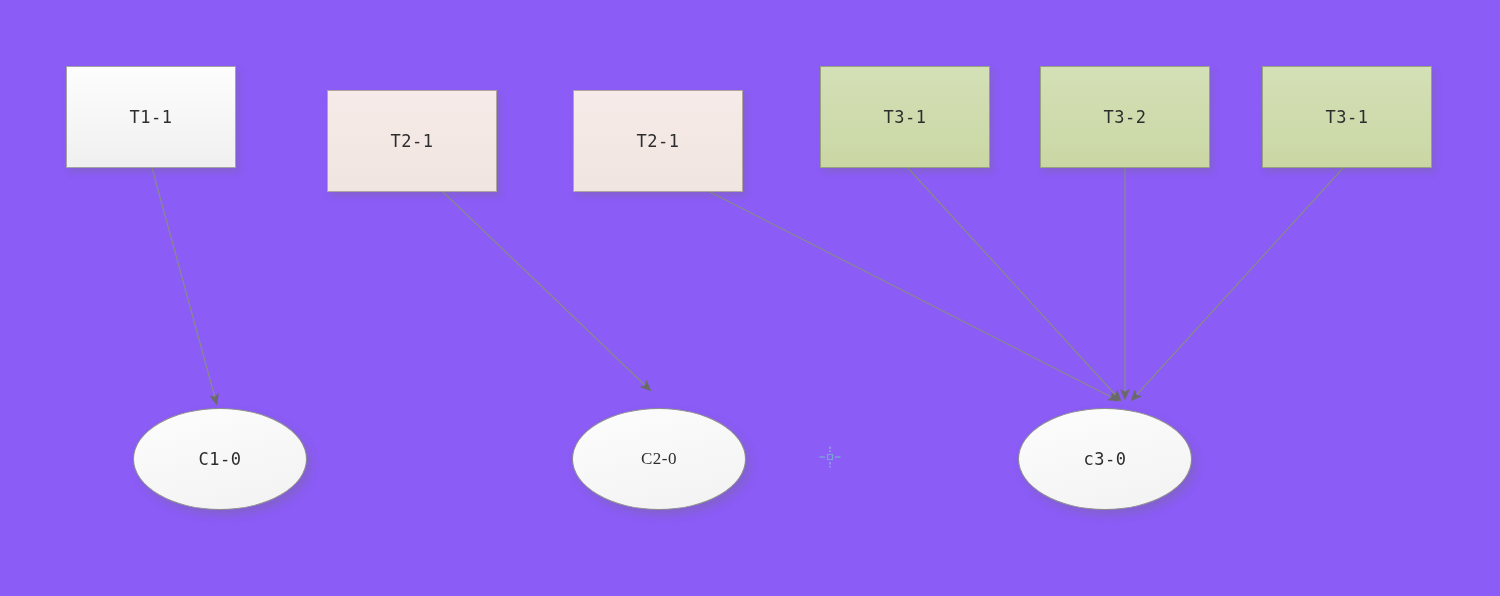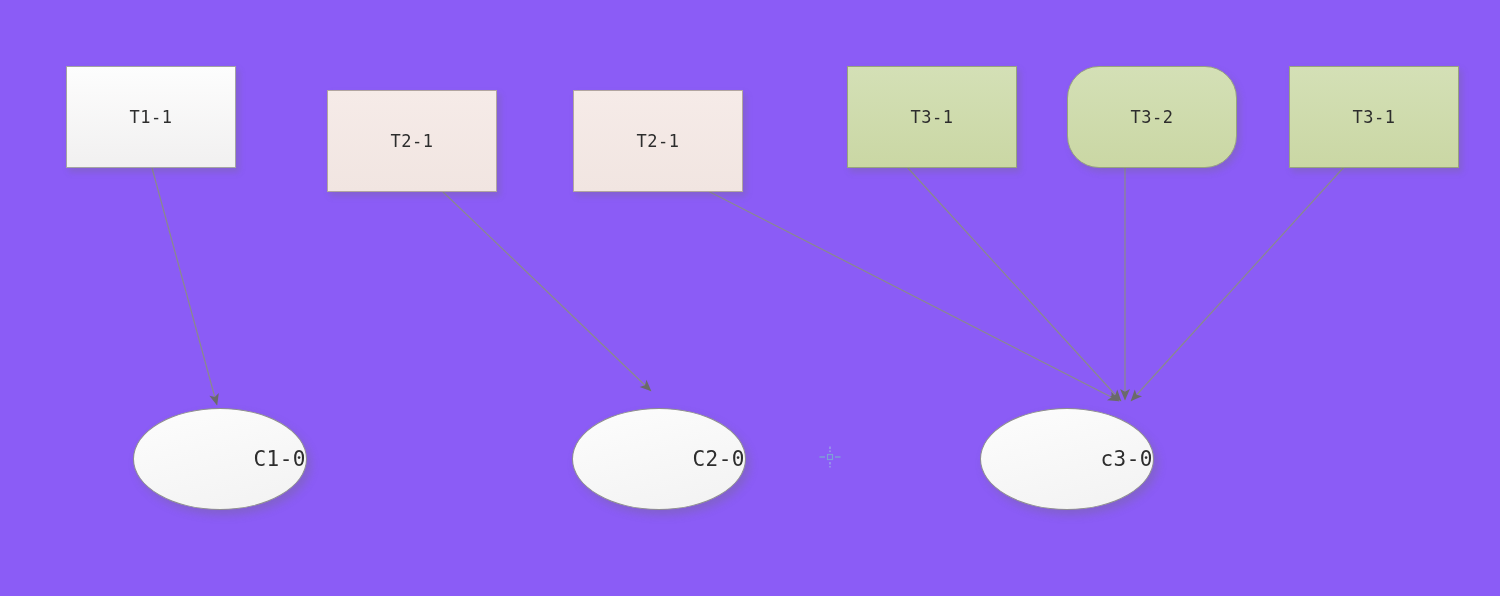--- a/index.html
+++ b/index.html
@@ -36,49 +36,48 @@
     border: 1px solid #a3a3a3;
   }
   .box.pink {
     background: linear-gradient(180deg, #f6ebe8 0%, #f1e5e1 100%);
     border: 1px solid #b2a5a0;
     margin-top: 24px;
   }
   .box.green {
     background: linear-gradient(180deg, #d4e0b6 0%, #cad7a4 100%);
     border: 1px solid #97a37e;
-    margin-left: 27px;
   }
   #box-t1-1 { left: 66px; }
   #box-t2-1a { left: 327px; }
   #box-t2-1b { left: 573px; }
   #box-t3-1 { left: 820px; }
-  #box-t3-2 { left: 1040px; border-radius: 32px; }
+  #box-t3-2 { left: 1040px; }
   #box-t3-3 { left: 1262px; }
 
   .ellipse {
     position: absolute;
     top: 408px;
     width: 174px;
     height: 102px;
     box-sizing: border-box;
     border-radius: 50%;
     background: linear-gradient(165deg, #fdfdfd 0%, #f2f2f2 100%);
     border: 1px solid #8f8f8f;
     display: flex;
     align-items: center;
-    justify-content: flex-end;
-    font-size: 21px;
+    justify-content: center;
+    font-size: 17px;
     color: #2d2d2d;
     letter-spacing: 0.5px;
     box-shadow: 4px 5px 8px rgba(110,110,110,0.30);
   }
   #ellipse-c1-0 { left: 133px; }
-  #ellipse-c2-0 { left: 572px; }
-  #ellipse-c3-0 { left: 980px; }
+  #ellipse-c2-0 { left: 572px; font-family: Liberation Serif, serif; }
+  #ellipse-c3-0 { left: 1018px; }
 
   .node-label { pointer-events: none; }
 
   #cursor-crosshair {
     position: absolute;
     left: 819px;
     top: 446px;
     width: 22px;
     height: 22px;
   }

